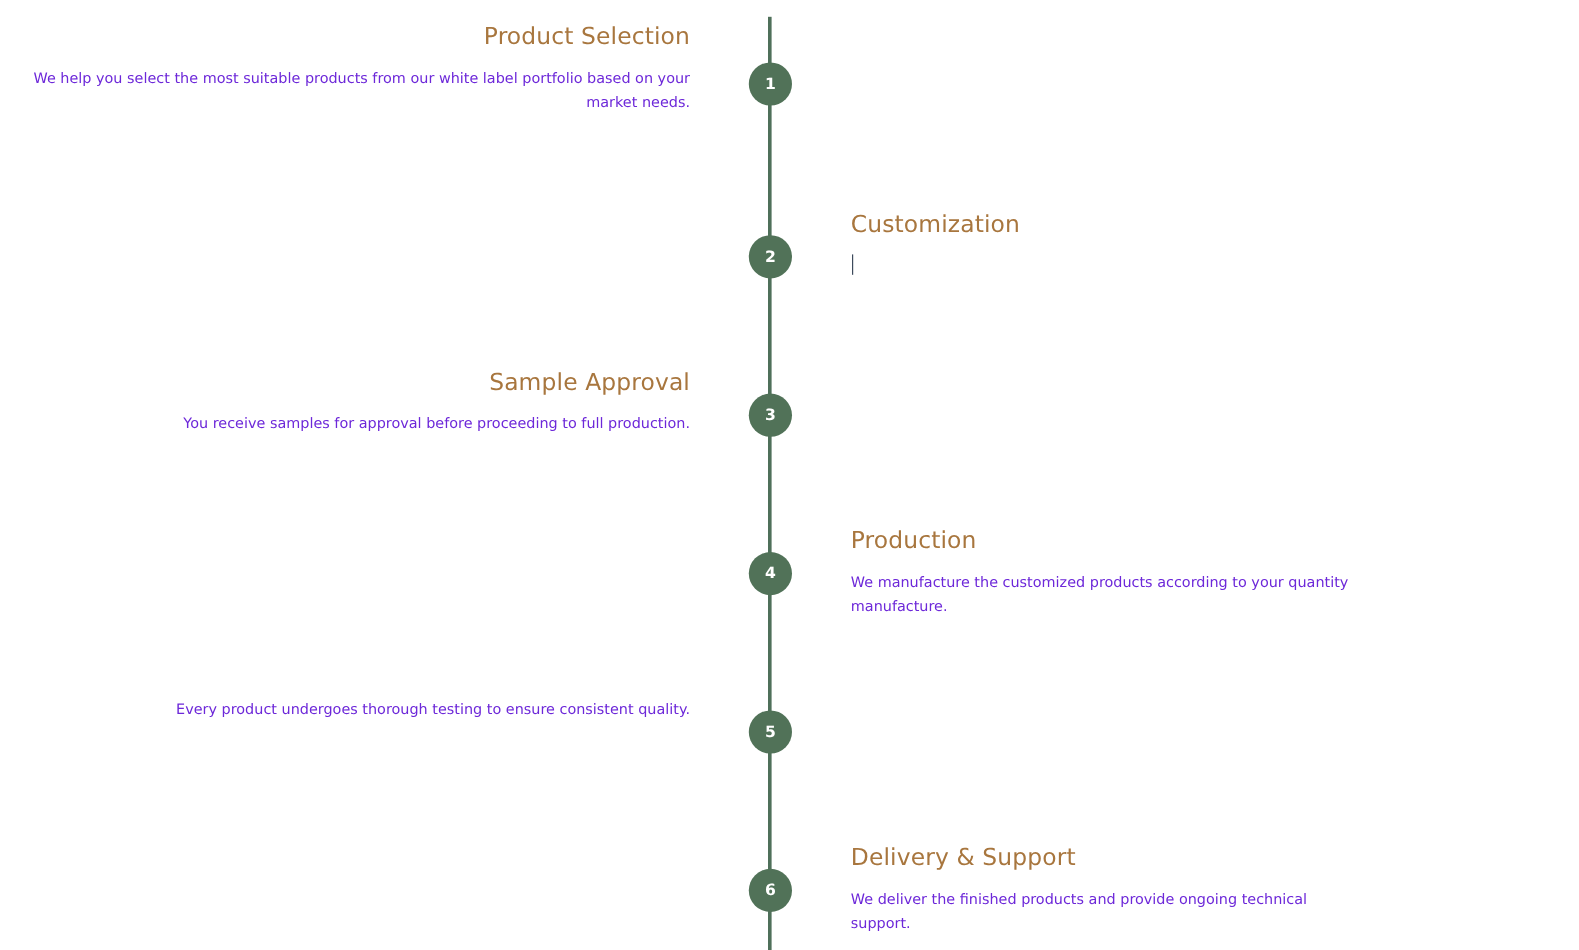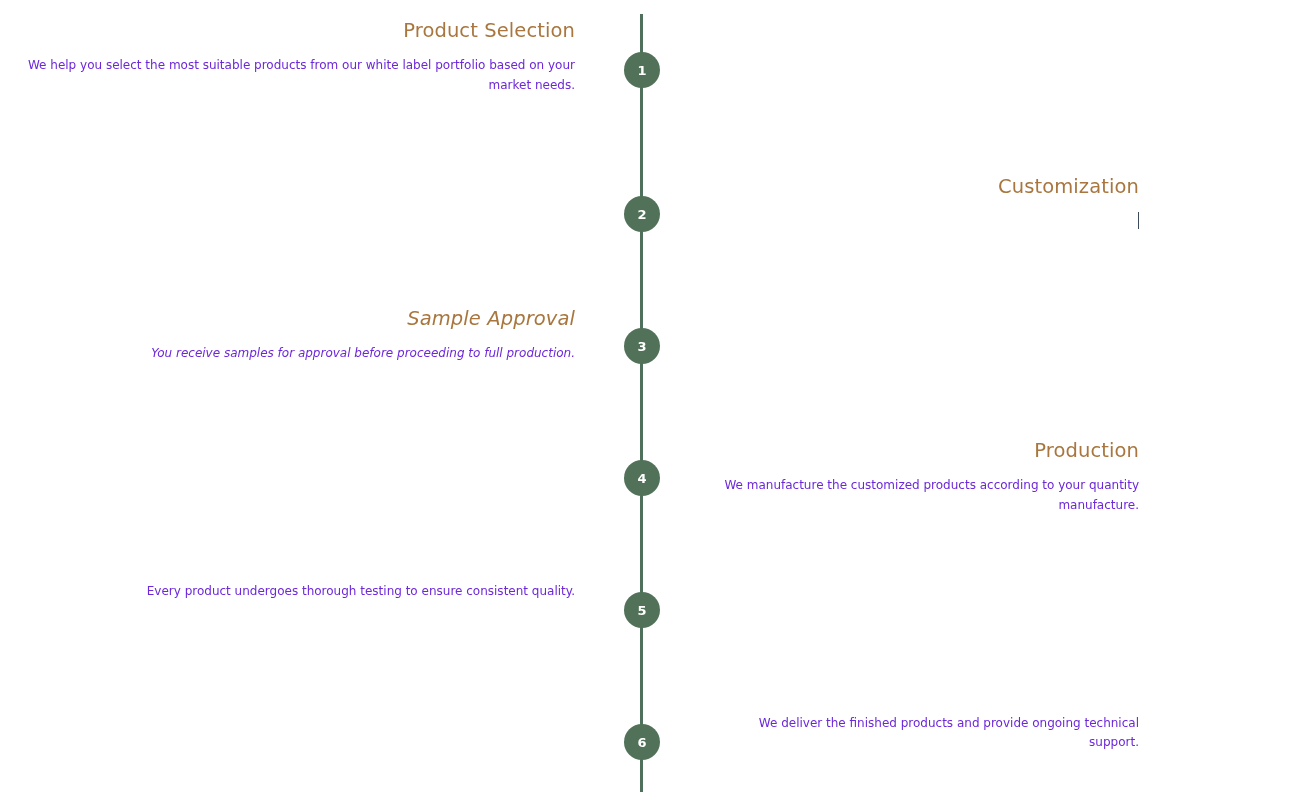--- a/index.html
+++ b/index.html
@@ -42,21 +42,21 @@
   }
   .step.left .text {
     left: 0;
     width: 575px;
     text-align: right;
     padding-right: 0;
   }
   .step.right .text {
     left: 709px;
     width: 430px;
-    text-align: right;
+    text-align: left;
   }
 
   .step-title {
     font-size: 19.5px;
     font-weight: 400;
     color: #a8763e;
     line-height: 1.35;
     letter-spacing: 0.1px;
     white-space: nowrap;
   }
@@ -119,21 +119,21 @@
     <div class="text">
       <div class="step-title">Customization</div>
       <div class="step-desc"><span class="caret"></span></div>
     </div>
   </div>
   <div class="marker" style="top:196px;">
     <span>2</span>
   </div>
 
   <div class="step left" style="top:306px;">
-    <div class="text" style="width:575px;font-style:italic;">
+    <div class="text" style="width:575px;">
       <div class="step-title">Sample Approval</div>
       <div class="step-desc">You receive samples for approval before proceeding to full production.</div>
     </div>
   </div>
   <div class="marker" style="top:328px;">
     <span>3</span>
   </div>
 
   <div class="step right" style="top:438px;">
     <div class="text">
@@ -149,20 +149,21 @@
     <div class="text" style="width:575px;">
       <div class="step-desc">Every product undergoes thorough testing to ensure consistent quality.</div>
     </div>
   </div>
   <div class="marker" style="top:592px;">
     <span>5</span>
   </div>
 
   <div class="step right" style="top:702px;">
     <div class="text">
+      <div class="step-title">Delivery &amp; Support</div>
       <div class="step-desc">We deliver the finished products and provide ongoing technical support.</div>
     </div>
   </div>
   <div class="marker" style="top:724px;">
     <span>6</span>
   </div>
 
 </div>
 
 </body></html>

